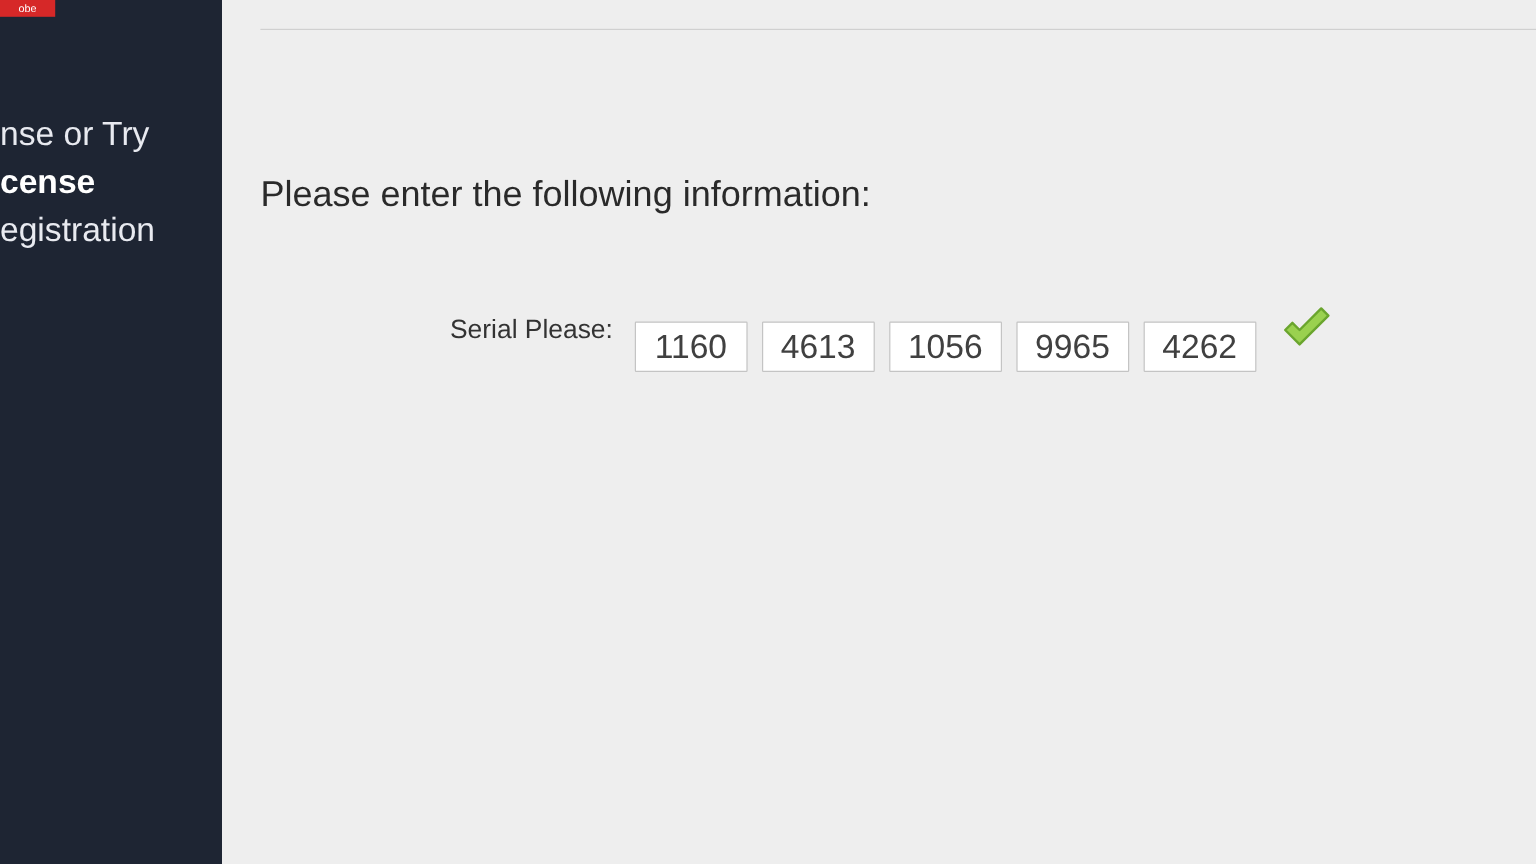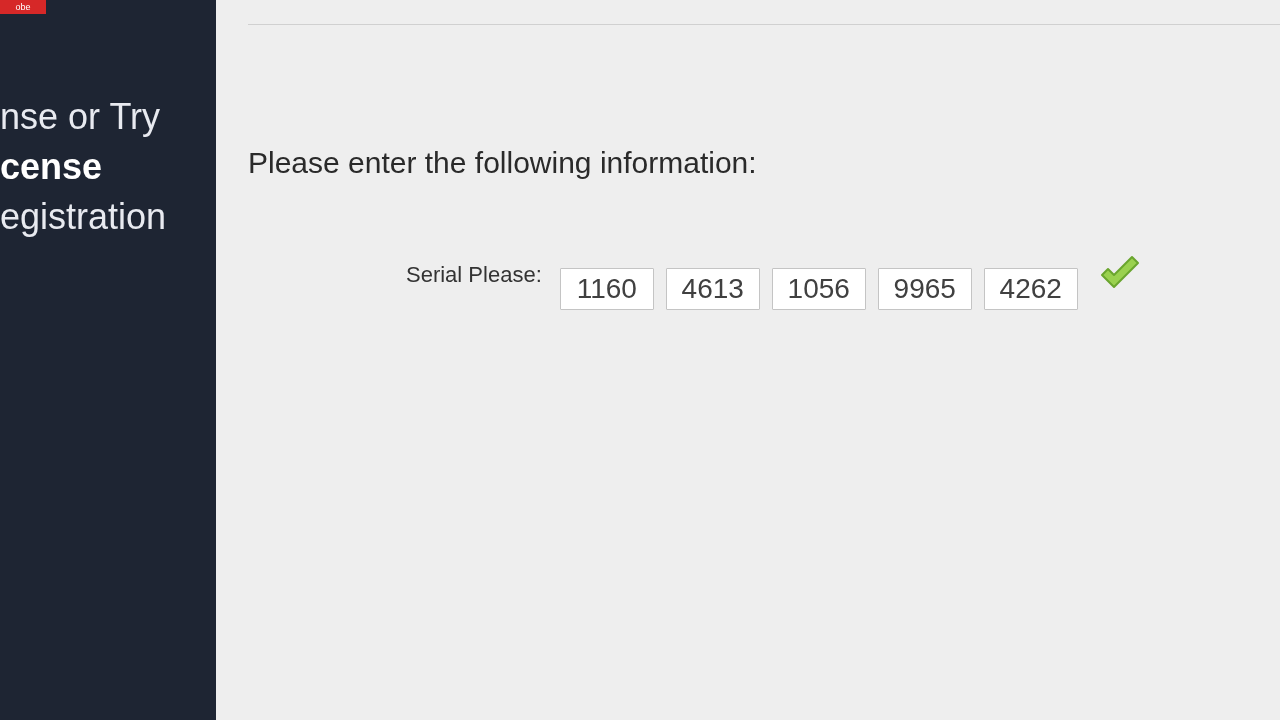--- a/index.html
+++ b/index.html
@@ -5,21 +5,21 @@
     * { margin: 0; padding: 0; box-sizing: border-box; }
     body {
       font-family: "Segoe UI", Tahoma, Geneva, sans-serif;
       background: #eeeeee;
       width: 1280px;
       height: 720px;
       overflow: hidden;
       display: flex;
     }
     .sidebar {
-      width: 216px;
+      width: 185px;
       background: #1e2533;
       position: relative;
       flex-shrink: 0;
     }
     .logo-block {
       position: absolute;
       top: 0;
       left: 0;
       width: 46px;
       height: 14px;
@@ -29,21 +29,21 @@
       line-height: 14px;
       text-align: center;
       overflow: hidden;
     }
     .nav {
       position: absolute;
       top: 92px;
       left: 0;
       width: 100%;
       color: #e8eaf0;
-      font-size: 36px;
+      font-size: 28px;
     }
     .nav-item {
       padding: 4px 0 4px 0;
       white-space: nowrap;
       cursor: pointer;
     }
     .nav-item.active {
       font-weight: 700;
       color: #ffffff;
     }

